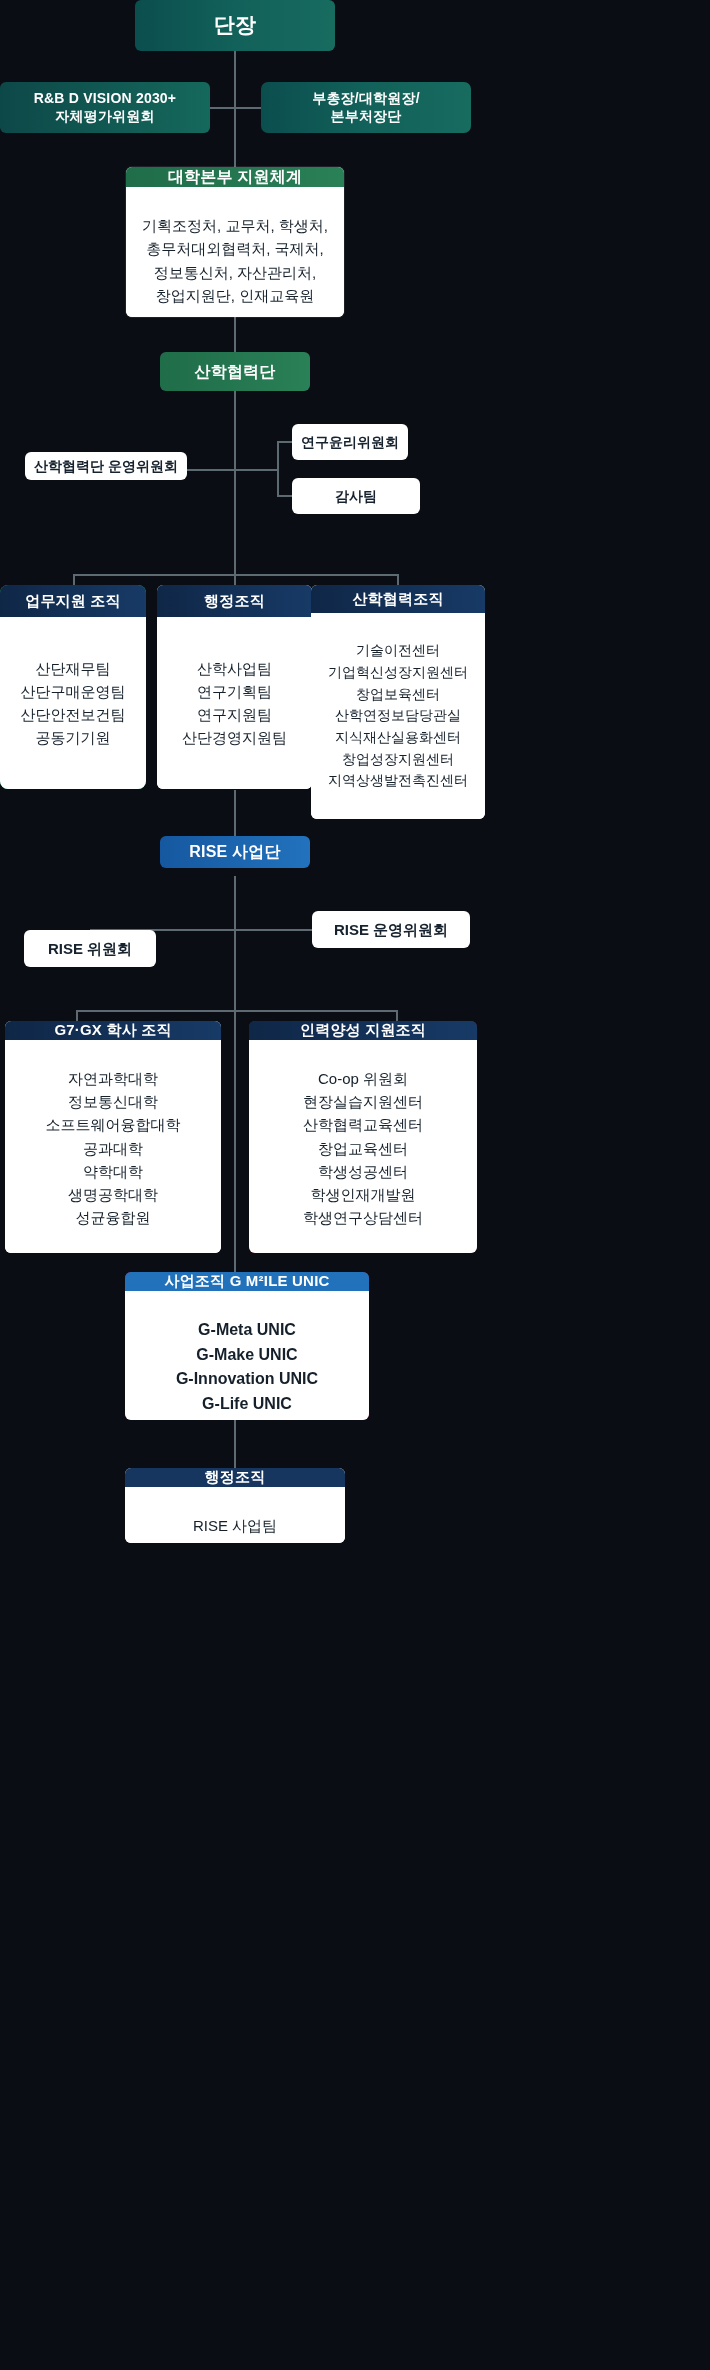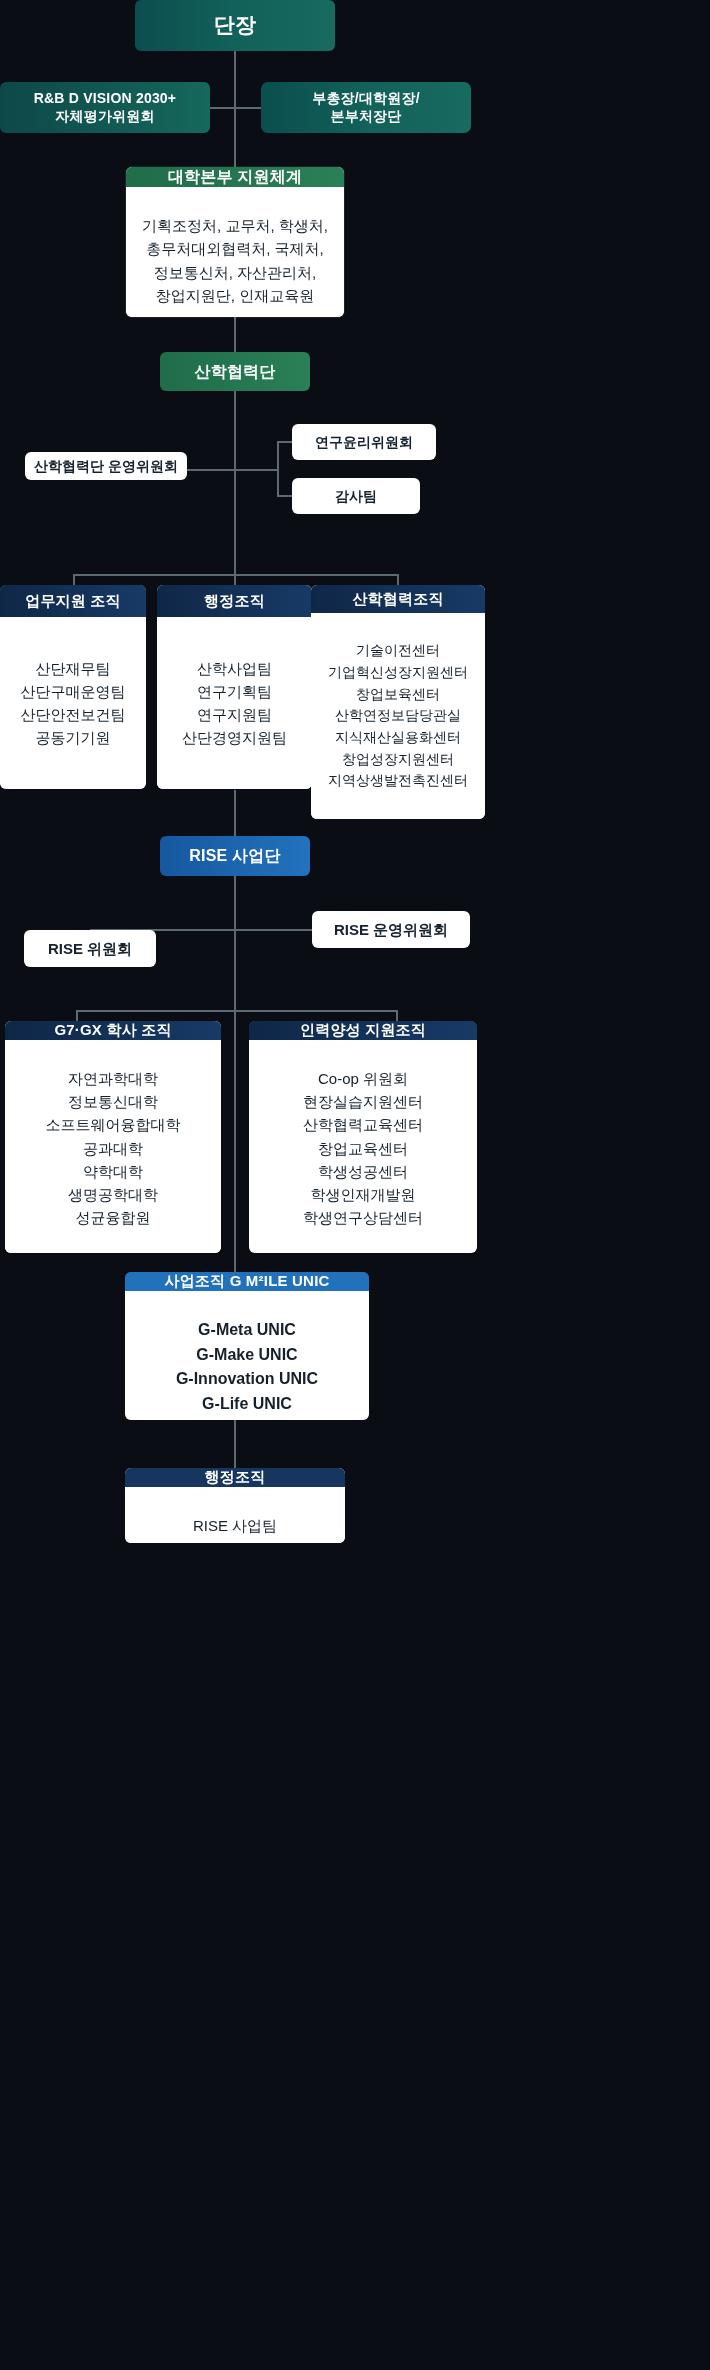--- a/index.html
+++ b/index.html
@@ -166,25 +166,25 @@
       <div class="li">창업지원단, 인재교육원</div>
     </div>
   </div>
 
   <div class="node pill grad-green" style="left:160px; top:352px; width:150px; height:39px;">
     <div class="hdr" style="font-size:16px;">산학협력단</div>
   </div>
 
   <div class="white-node" style="position:absolute; left:25px; top:452px; width:162px; height:28px; font-size:14px;">산학협력단 운영위원회</div>
 
-  <div class="white-node" style="position:absolute; left:292px; top:424px; width:144px; height:36px; font-size:14px;">연구윤리위원회</div>
+  <div class="white-node" style="position:absolute; left:292px; top:424px; width:116px; height:36px; font-size:14px;">연구윤리위원회</div>
 
   <div class="white-node" style="position:absolute; left:292px; top:478px; width:128px; height:36px; font-size:14px;">감사팀</div>
 
-  <div class="node" style="left:0px; top:585px; width:146px; height:204px; background:#22c55e;">
+  <div class="node" style="left:0px; top:585px; width:146px; height:204px; background:#22c55e;border-radius:8px;">
     <div class="hdr grad-navy" style="height:32px; font-size:15px;">업무지원 조직</div>
     <div class="body">
       <div class="li">산단재무팀</div>
       <div class="li">산단구매운영팀</div>
       <div class="li">산단안전보건팀</div>
       <div class="li">공동기기원</div>
     </div>
   </div>
 
   <div class="node" style="left:157px; top:585px; width:155px; height:204px; background:#ffffff;">
@@ -203,21 +203,21 @@
       <div class="li">기술이전센터</div>
       <div class="li">기업혁신성장지원센터</div>
       <div class="li">창업보육센터</div>
       <div class="li">산학연정보담당관실</div>
       <div class="li">지식재산실용화센터</div>
       <div class="li">창업성장지원센터</div>
       <div class="li">지역상생발전촉진센터</div>
     </div>
   </div>
 
-  <div class="node pill grad-blue" style="left:160px; top:836px; width:150px; height:40px;">
+  <div class="node pill grad-blue" style="left:160px; top:836px; width:150px; height:32px;">
     <div class="hdr" style="font-size:16px;">RISE 사업단</div>
   </div>
 
   <div class="white-node" style="position:absolute; left:24px; top:930px; width:132px; height:37px; font-size:15px;">RISE 위원회</div>
 
   <div class="white-node" style="position:absolute; left:312px; top:911px; width:158px; height:37px; font-size:15px;">RISE 운영위원회</div>
 
   <div class="node" style="left:5px; top:1021px; width:216px; height:232px; background:#ffffff;">
     <div class="hdr grad-navy" style="height:32px; font-size:15px;">G7·GX 학사 조직</div>
     <div class="body">

